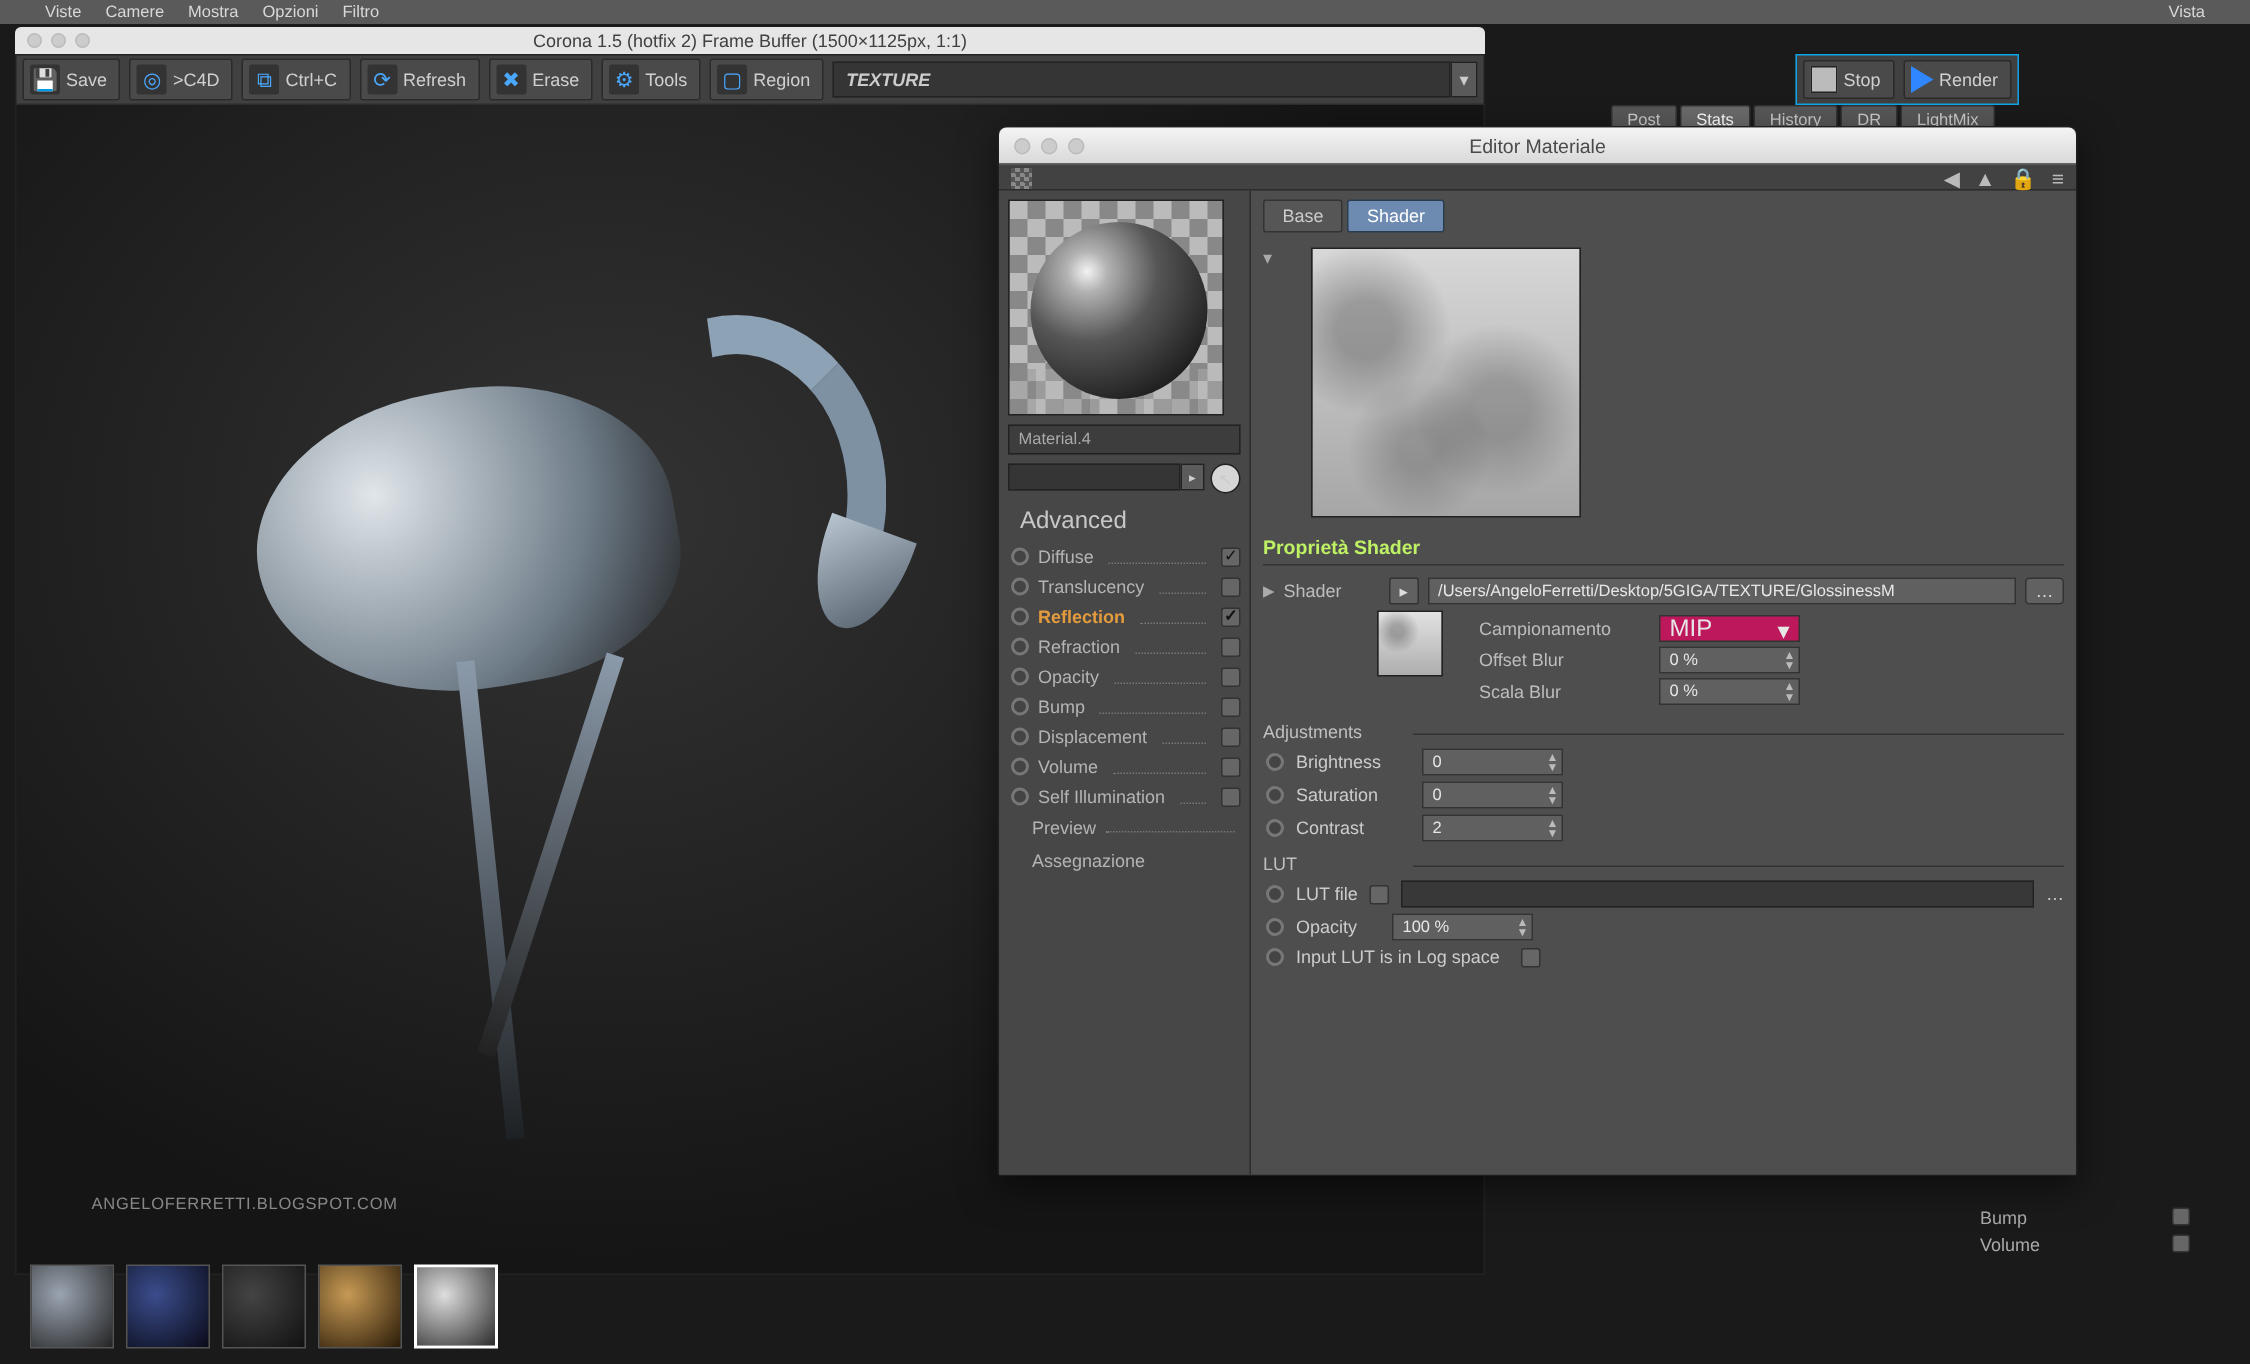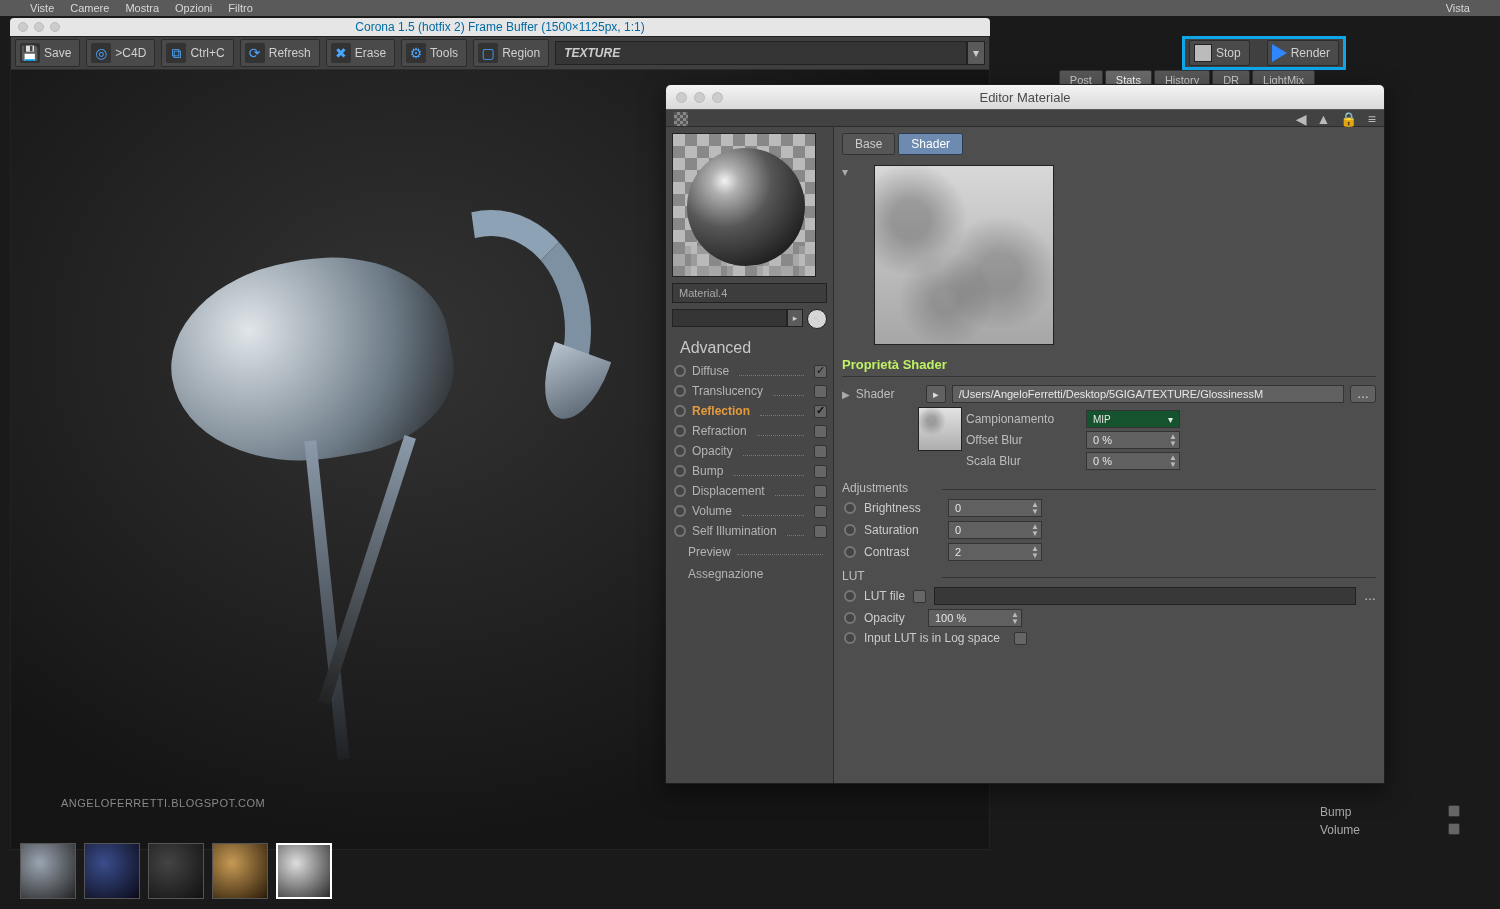--- a/index.html
+++ b/index.html
@@ -6,44 +6,44 @@
   body { background: #1a1a1a; width: 1500px; height: 909px; overflow: hidden; position: relative; color: #ccc; font-size: 12px; }
 
   
   .menubar { position:absolute; top:0; left:0; right:0; height:16px; background:#5a5a5a; display:flex; gap:16px; padding:0 30px; color:#d8d8d8; font-size:11px; align-items:center; }
 
   
   .fb-window { position:absolute; top:18px; left:10px; width:980px; }
   .fb-titlebar { height:18px; background:#e6e6e6; display:flex; align-items:center; justify-content:center; border-radius:4px 4px 0 0; position:relative; }
   .fb-titlebar .traffic { position:absolute; left:8px; display:flex; gap:6px; }
   .traffic span { width:10px; height:10px; border-radius:50%; background:#ccc; display:inline-block; border:1px solid #bbb;}
-  .fb-title { color:#0369a1; font-size:12px; }
+  .fb-title { color:#404040; font-size:12px; }
   .fb-toolbar { background:#404040; height:34px; display:flex; align-items:center; padding:0 4px; gap:6px; border:1px solid #222; border-bottom:1px solid #2d2d2d; }
   .fb-btn { display:flex; align-items:center; gap:4px; background:#4a4a4a; border:1px solid #2b2b2b; border-radius:2px; padding:3px 8px 3px 4px; color:#d0d0d0; font-size:12px; cursor:pointer; }
   .fb-btn .ico { width:20px; height:20px; background:#333; border-radius:2px; display:flex; align-items:center; justify-content:center; color:#4aa7ff; font-size:14px; }
   .fb-select { display:flex; flex:1; align-items:center; }
   .fb-select-field { flex:1; height:24px; background:#353535; border:1px solid #222; color:#ccc; font-style:italic; font-weight:bold; padding:0 8px; display:flex; align-items:center; }
   .fb-select-btn { width:18px; height:24px; background:#5a5a5a; border:1px solid #222; display:flex; align-items:center; justify-content:center; }
   .fb-viewport { width:100%; height:780px; background:radial-gradient(ellipse at 40% 35%, #333 0%, #151515 70%); position:relative; border:1px solid #222; border-top:none; }
   
   .bird { position:absolute; left:80px; top:140px; width:520px; height:600px; }
   .bird .body { position:absolute; left:80px; top:50px; width:280px; height:200px; background:radial-gradient(circle at 30% 30%, #e0e6ea, #6d7b87 60%, #1a1a1a 100%); border-radius:50% 50% 40% 55%; transform:rotate(-10deg); }
   .bird .neck { position:absolute; left:300px; top:0px; width:200px; height:240px; border:26px solid transparent; border-top-color:#8ea2b5; border-right-color:#7d91a3; border-radius:50%; clip-path: polygon(40% 0, 100% 0, 100% 70%, 50% 60%); }
   .bird .beak { position:absolute; left:450px; top:140px; width:60px; height:70px; background:linear-gradient(135deg,#b8c4cf,#4e5b67); border-radius:0 0 50% 50% / 0 0 90% 90%; transform:rotate(20deg); }
   .bird .leg1 { position:absolute; left:230px; top:230px; width:12px; height:320px; background:linear-gradient(#8b9aaa,#1e2124); transform:rotate(-6deg); }
   .bird .leg2 { position:absolute; left:270px; top:220px; width:12px; height:280px; background:linear-gradient(#8b9aaa,#222); transform:rotate(18deg); }
   .watermark { position:absolute; left:50px; bottom:40px; color:#888; font-size:11px; letter-spacing:0.5px;margin-top:14px; }
 
   
-  .fb-toolbar-right { position:absolute; top:36px; right:154px; display:flex; gap:17px; height:34px; align-items:center; background:#404040; border:3px solid #0ea5e9; padding:0 4px; }
+  .fb-toolbar-right { position:absolute; top:36px; right:154px; display:flex; gap:6px; height:34px; align-items:center; background:#404040; border:1px solid #0ea5e9; padding:0 4px; }
   .fb-toolbar-right .sq { width:18px; height:18px; background:#bbb; border:1px solid #222; }
   .fb-toolbar-right .tri { width:0; height:0; border-style:solid; border-width:9px 0 9px 15px; border-color: transparent transparent transparent #2f86ff; }
 
   
-  .subtabs { position:absolute; top:70px; right:185px; display:flex; gap:2px; }
+  .subtabs { position:absolute; top:70px; right:170px; display:flex; gap:2px; }
   .subtabs span { background:#575757; color:#ccc; padding:3px 10px; font-size:11px; border-radius:2px 2px 0 0; border:1px solid #333; }
   .subtabs span.active { background:#6a6a6a; color:#fff; }
 
   
   .rightprops { position:absolute; right:40px; bottom:70px; width:140px; color:#aaa; font-size:12px; }
   .rightprops div { display:flex; justify-content:space-between; padding:2px 0; }
   .rchk { width:12px; height:12px; background:#666; border:1px solid #333; border-radius:2px; }
 
   
   .me-window { position:absolute; top:84px; left:665px; width:720px; height:700px; background:#4e4e4e; border:1px solid #1e1e1e; border-radius:5px 5px 2px 2px; box-shadow:0 8px 24px rgba(0,0,0,.5); }
@@ -96,21 +96,21 @@
   .prop-row .dots3 { width:26px; height:18px; background:#616161; border:1px solid #333; border-radius:3px; color:#ddd; display:flex; align-items:center; justify-content:center; font-size:12px;}
   .thumb-sm { width:44px; height:44px; border:1px solid #222;
     background:
       radial-gradient(circle at 30% 30%, rgba(0,0,0,.25) 0 10%, transparent 35%),
       linear-gradient(#e2e2e2,#aeaeae);
   }
   .kv { display:flex; align-items:center; gap:8px; margin:3px 0; font-size:12px; color:#bdbdbd;}
   .kv .k { width:112px; text-align:left; }
   .num { width:94px; height:18px; background:#606060; border:1px solid #333; color:#e6e6e6; font-size:11px; padding:0 6px; display:flex; align-items:center; position:relative; }
   .num .spin { position:absolute; right:2px; top:1px; color:#bbb; font-size:8px; line-height:7px;}
-  .select { width:94px; height:18px; background:#14532d; border:1px solid #333; color:#e6e6e6; font-size:10px; padding:0 6px; display:flex; align-items:center; justify-content:space-between; }
+  .select { width:94px; height:18px; background:#be185d; border:1px solid #333; color:#e6e6e6; font-size:16px; padding:0 6px; display:flex; justify-content:space-between; }
   .res { font-size:12px; color:#cacaca; margin:6px 0 6px 0; }
   .group-title { font-size:12px; color:#bfbfbf; margin:8px 0 4px 0; position:relative; }
   .group-title::after { content:""; position:absolute; left:100px; right:0; top:8px; border-top:1px solid #333; }
   .adj-row { display:flex; align-items:center; gap:8px; margin:4px 0; }
   .adj-row .radio { margin-left:2px; }
   .lutpath { flex:1; height:18px; background:#383838; border:1px solid #222; }
 
   
   .thumbrow { position:absolute; left:20px; bottom:10px; display:flex; gap:8px; }
   .thumbrow .th { width:56px; height:56px; background:#333; border:1px solid #555; }
@@ -323,21 +323,21 @@
       <div class="sect-head">Proprietà Shader</div>
       <div class="sect-sep"></div>
       <div class="prop-row">
         <span class="tri-r">▶</span>
         <span class="lbl">Shader</span>
         <span class="btn-sm">▸</span>
         <span class="path">/Users/AngeloFerretti/Desktop/5GIGA/TEXTURE/GlossinessM</span>
         <span class="dots3">…</span>
       </div>
 
-      <div style="display:flex; gap:4px; margin-top:4px;">
+      <div style="display:flex; gap:24px; margin-top:4px;">
         <div class="thumb-sm" style="margin-left:76px"></div>
         <div style="flex:1">
           <div class="kv">
               <span class="k">Campionamento</span>
             <div class="select">
                 <span>MIP</span>
                 <span>▾</span>
               </div>
           </div>
           <div class="kv">

